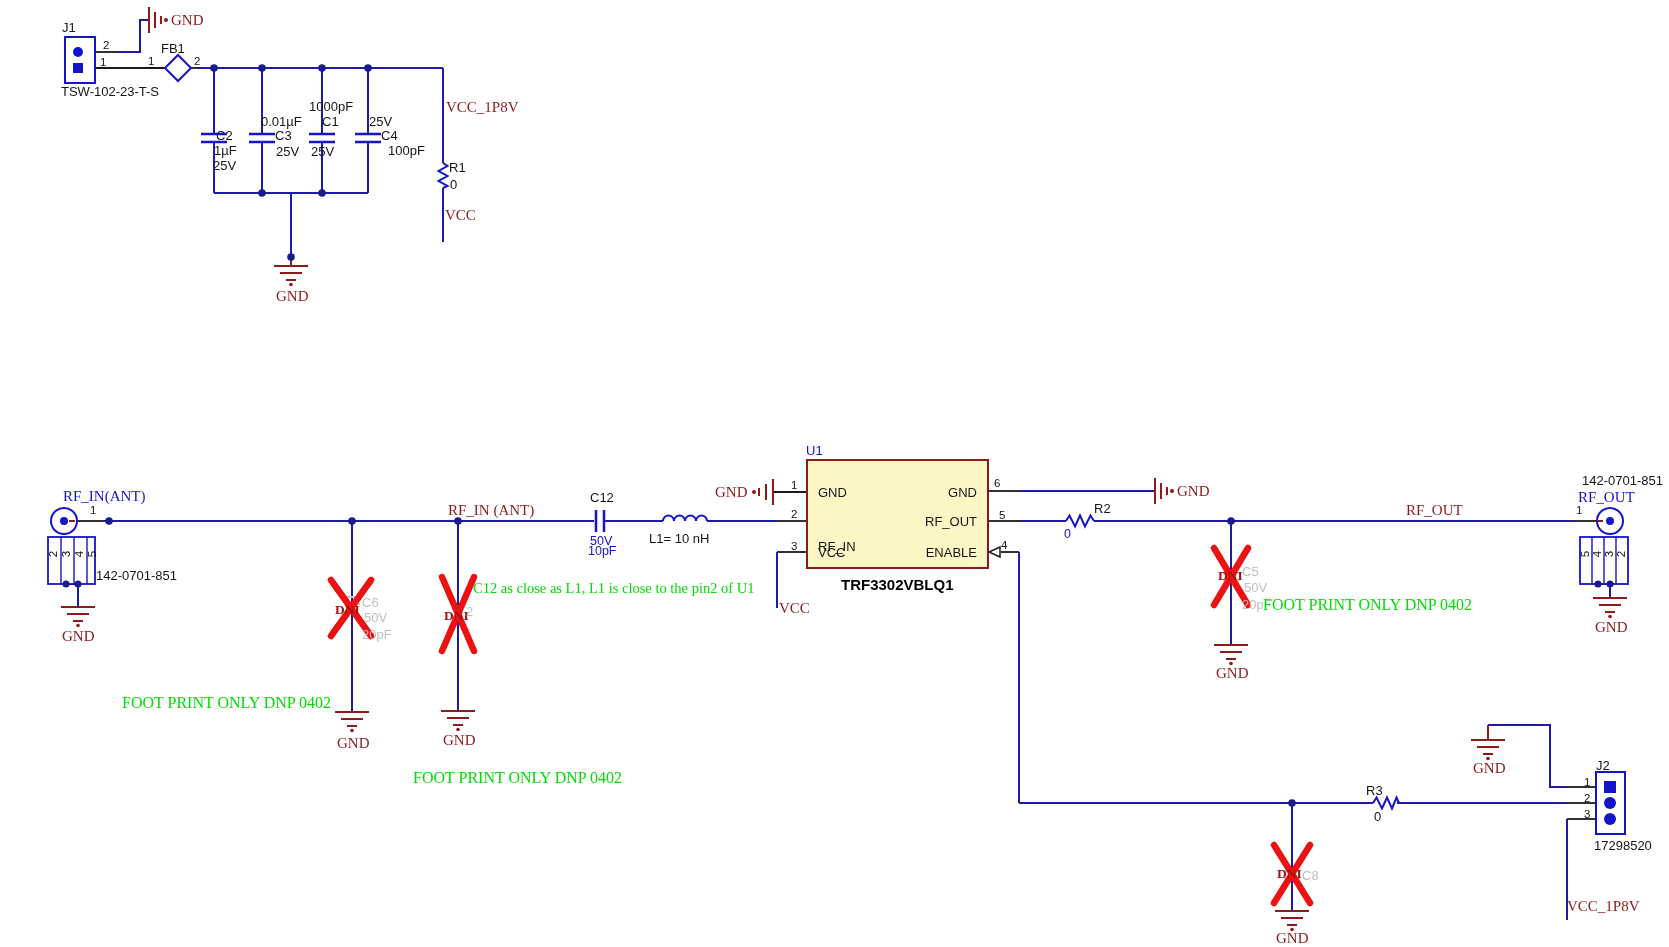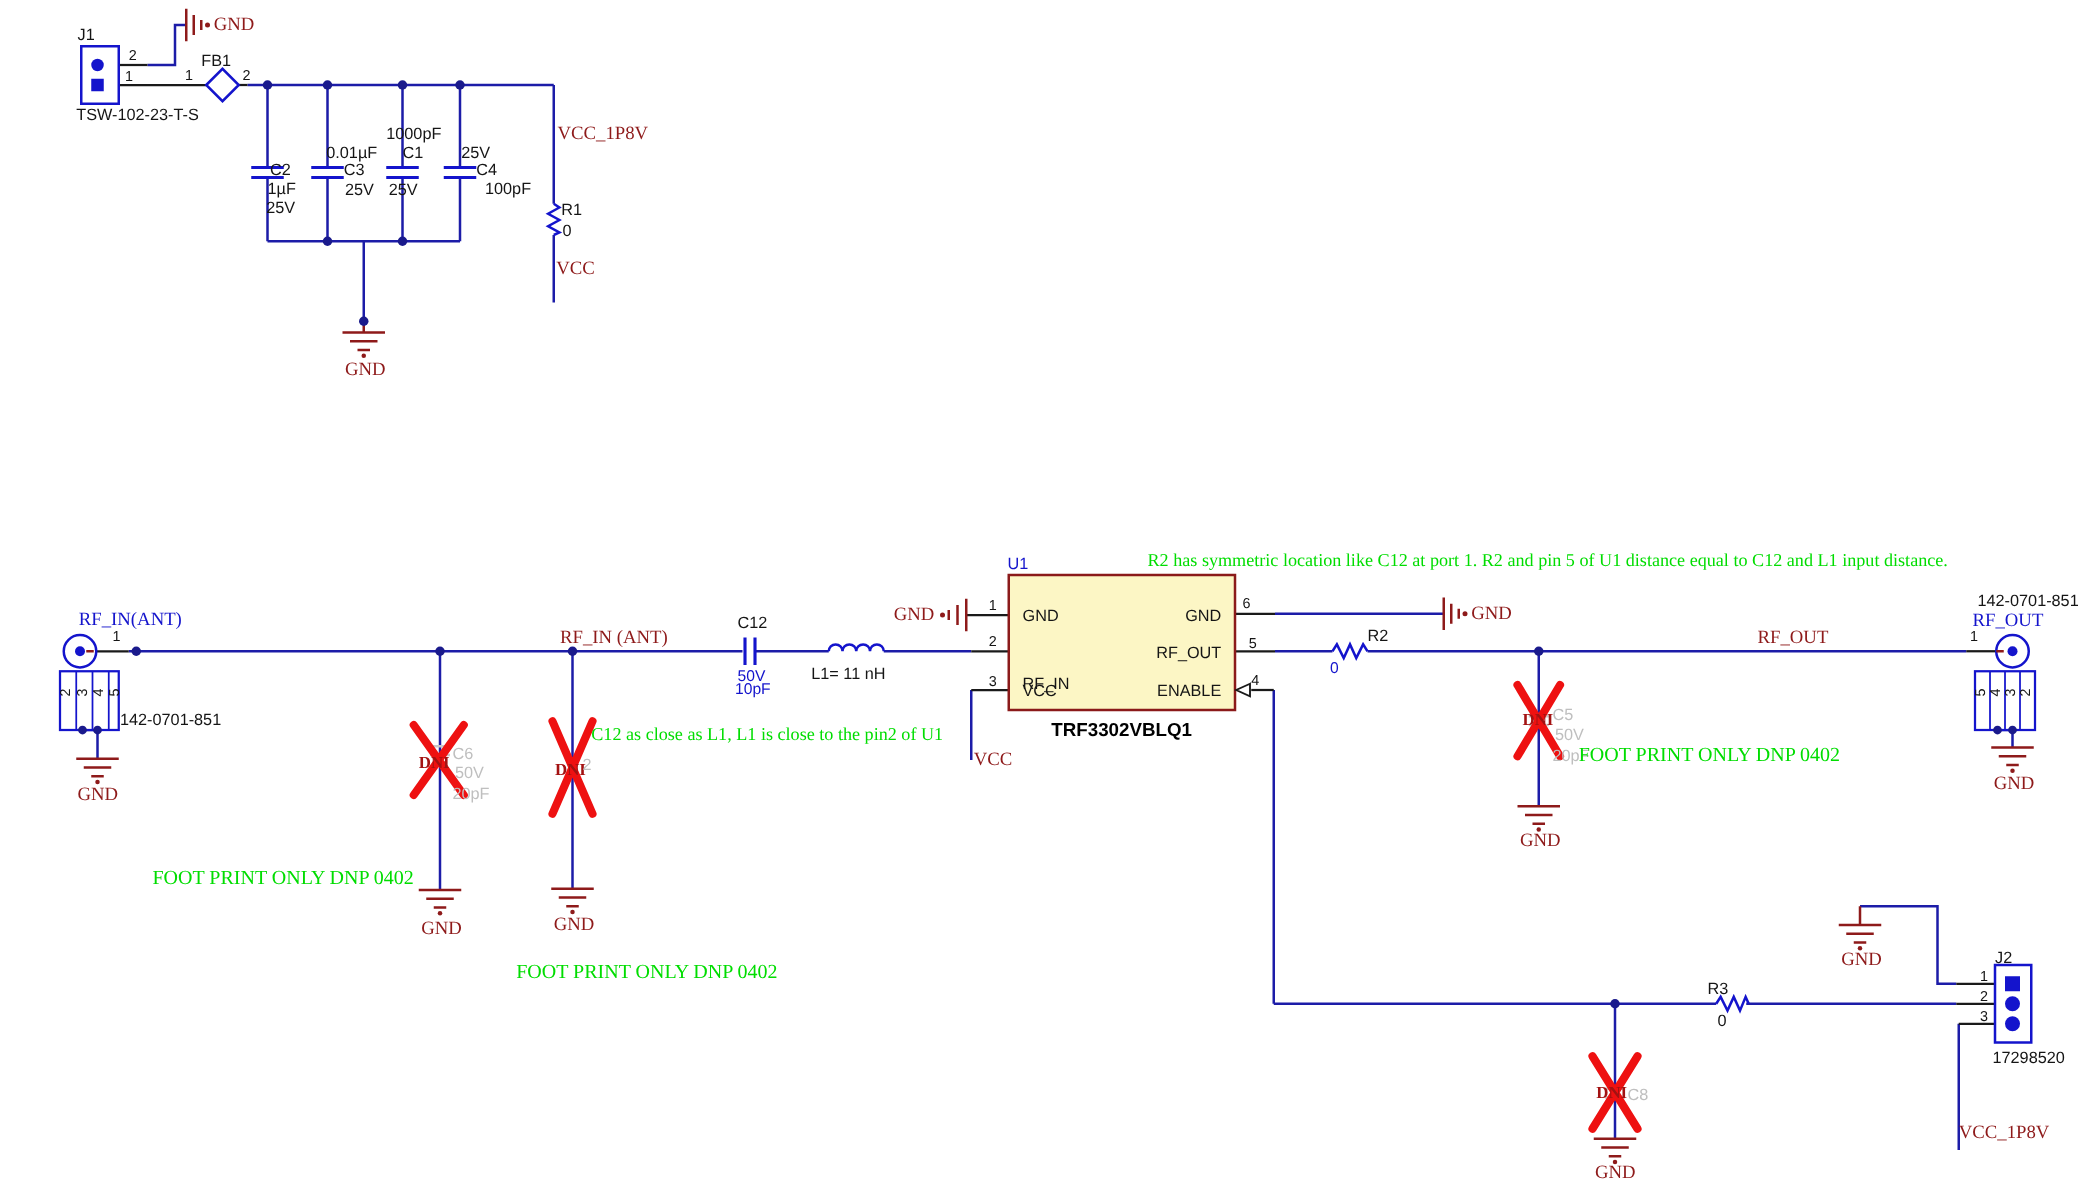--- a/index.html
+++ b/index.html
@@ -252,40 +252,39 @@
 <span class="t grey" style="left:466px;top:604px">2</span>
 <span class="t net" style="left:443px;top:732px">GND</span>
 
 <span class="t green" style="left:122px;top:694px">FOOT PRINT ONLY DNP 0402</span>
 <span class="t green" style="left:413px;top:769px">FOOT PRINT ONLY DNP 0402</span>
 <span class="t green-sm" style="left:473px;top:580px">C12 as close as L1, L1 is close to the pin2 of U1</span>
 
 <span class="t lbl" style="left:590px;top:490px">C12</span>
 <span class="t val-blue" style="left:590px;top:534px">50V</span>
 <span class="t val-blue" style="left:588px;top:544px">10pF</span>
-<span class="t lbl" style="left:649px;top:531px">L1= 11 nH</span>
+<span class="t lbl" style="left:649px;top:531px">L1= 10 nH</span>
 
 <span class="t net" style="left:715px;top:484px">GND</span>
 <span class="t refblue" style="left:806px;top:443px">U1</span>
 <span class="t pin" style="left:791px;top:479px">1</span>
 <span class="t pin" style="left:791px;top:508px">2</span>
 <span class="t pin" style="left:791px;top:540px">3</span>
 <span class="t pin" style="left:994px;top:477px">6</span>
 <span class="t pin" style="left:999px;top:509px">5</span>
 <span class="t pin" style="left:1001px;top:539px">4</span>
 <span class="t pinname" style="left:818px;top:485px">GND</span>
 <span class="t pinname" style="left:818px;top:539px">RF_IN</span>
 <span class="t pinname" style="left:818px;top:545px">VCC</span>
 <span class="t pinname" style="right:692px;top:485px">GND</span>
 <span class="t pinname" style="right:692px;top:514px">RF_OUT</span>
 <span class="t pinname" style="right:692px;top:545px">ENABLE</span>
 <span class="t chipname" style="left:841px;top:576px">TRF3302VBLQ1</span>
 <span class="t net" style="left:779px;top:600px">VCC</span>
 
-<span class="t green-sm" style="left:918px;top:441px">R2 has symmetric location like C12 at port 1. R2 and pin 5 of U1 distance equal to C12 and L1 input distance.</span>
 <span class="t lbl" style="left:1094px;top:501px">R2</span>
 <span class="t val-blue" style="left:1064px;top:527px">0</span>
 <span class="t net" style="left:1177px;top:483px">GND</span>
 <span class="t dni" style="left:1218px;top:568px">DNI</span>
 <span class="t grey" style="left:1242px;top:564px">C5</span>
 <span class="t grey" style="left:1244px;top:580px">50V</span>
 <span class="t grey" style="left:1242px;top:597px">20pF</span>
 <span class="t net" style="left:1216px;top:665px">GND</span>
 <span class="t green" style="left:1263px;top:596px">FOOT PRINT ONLY DNP 0402</span>
 

